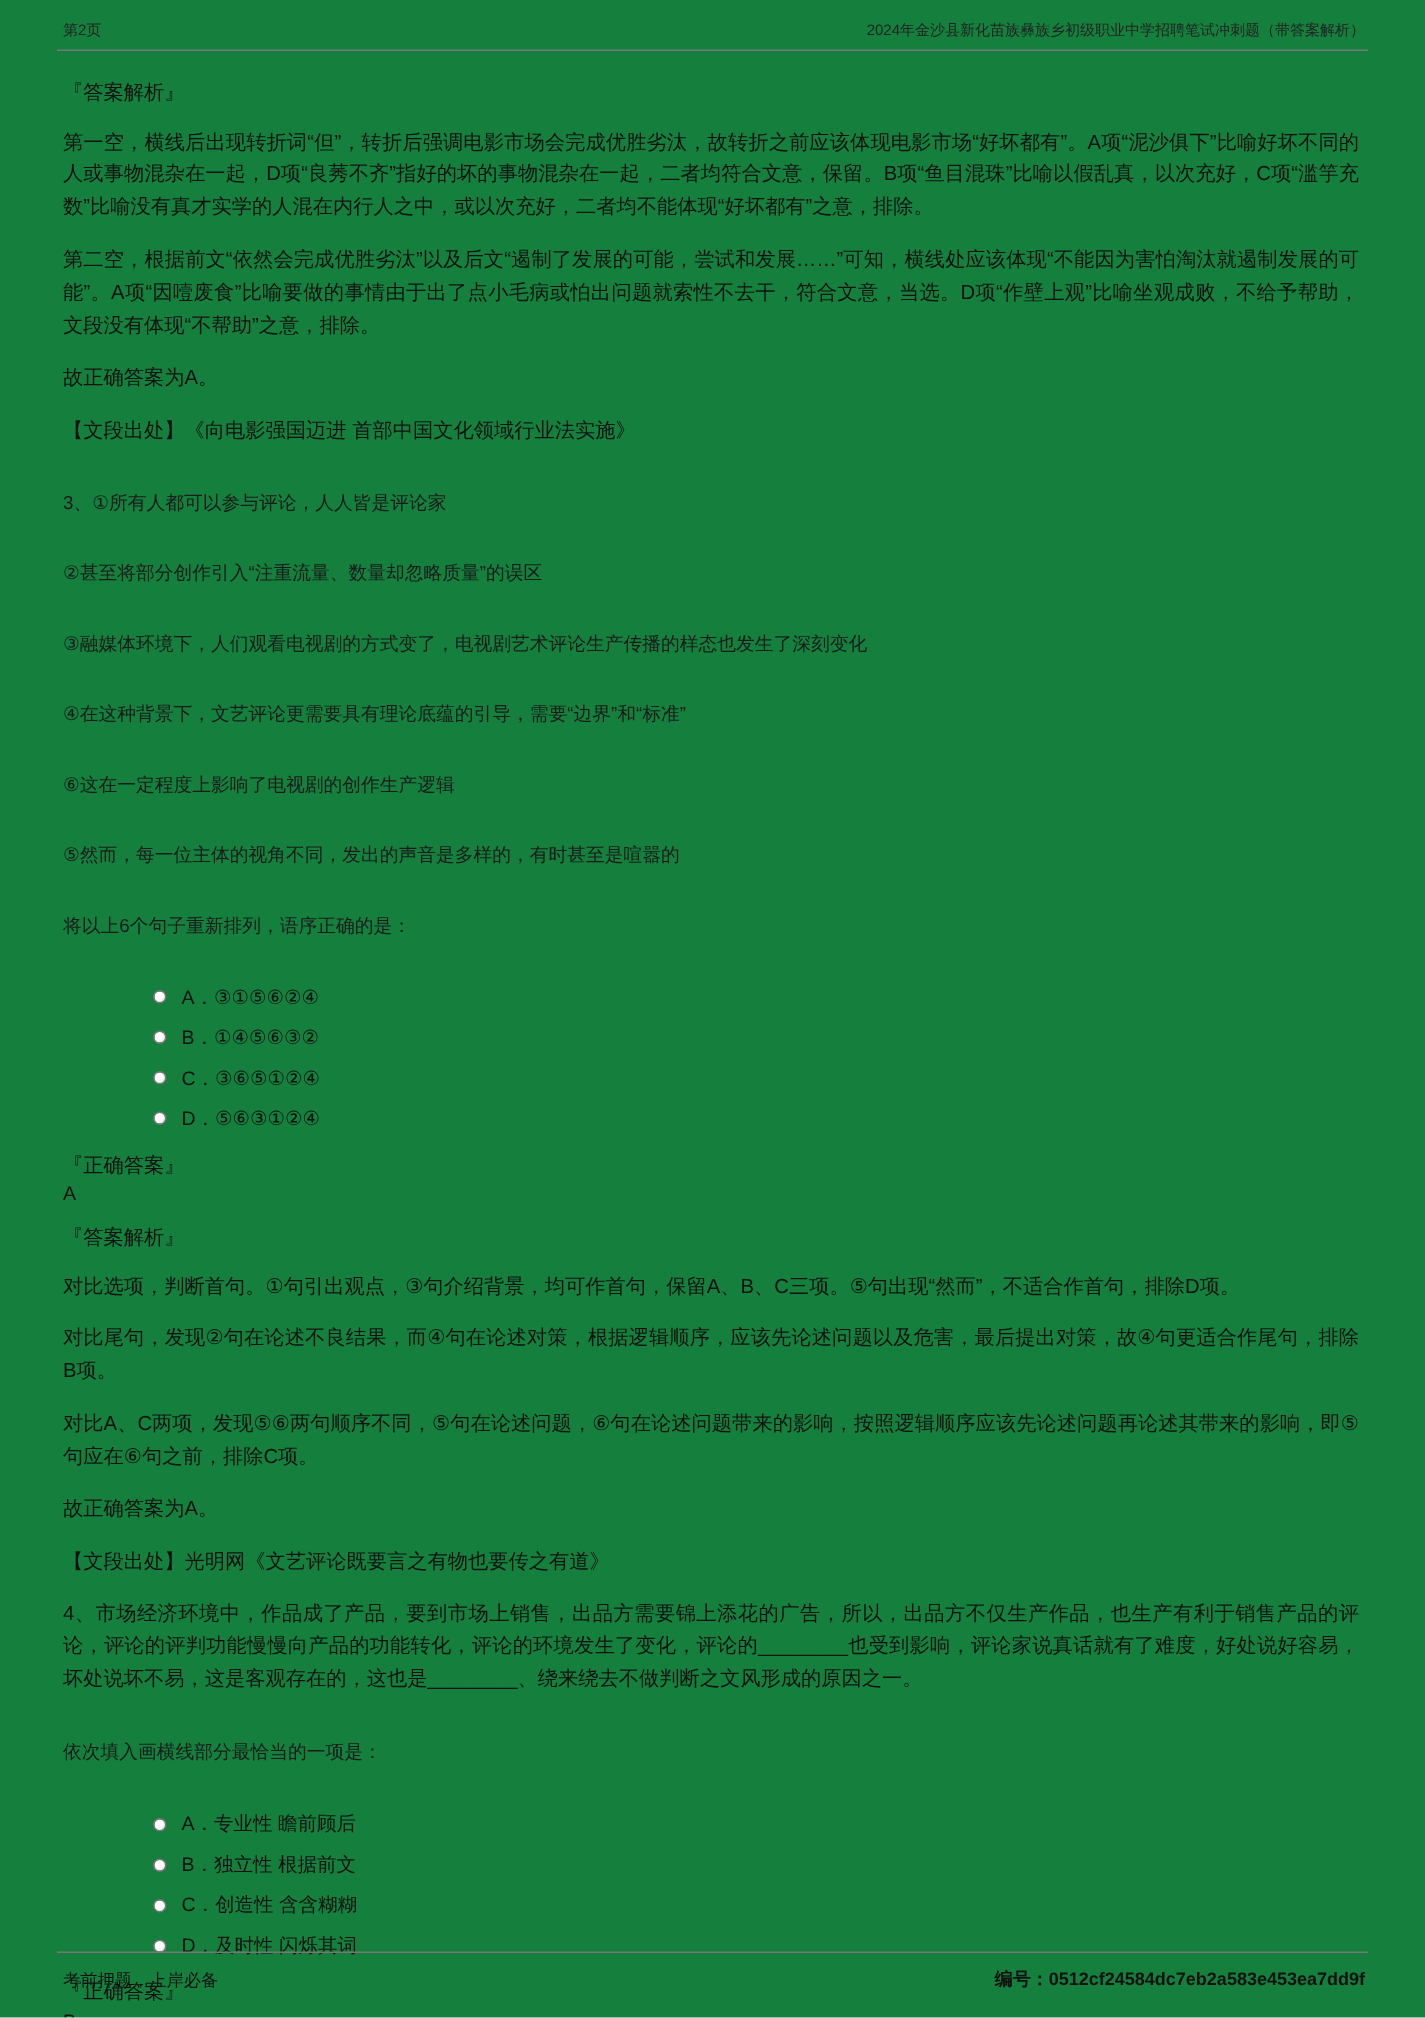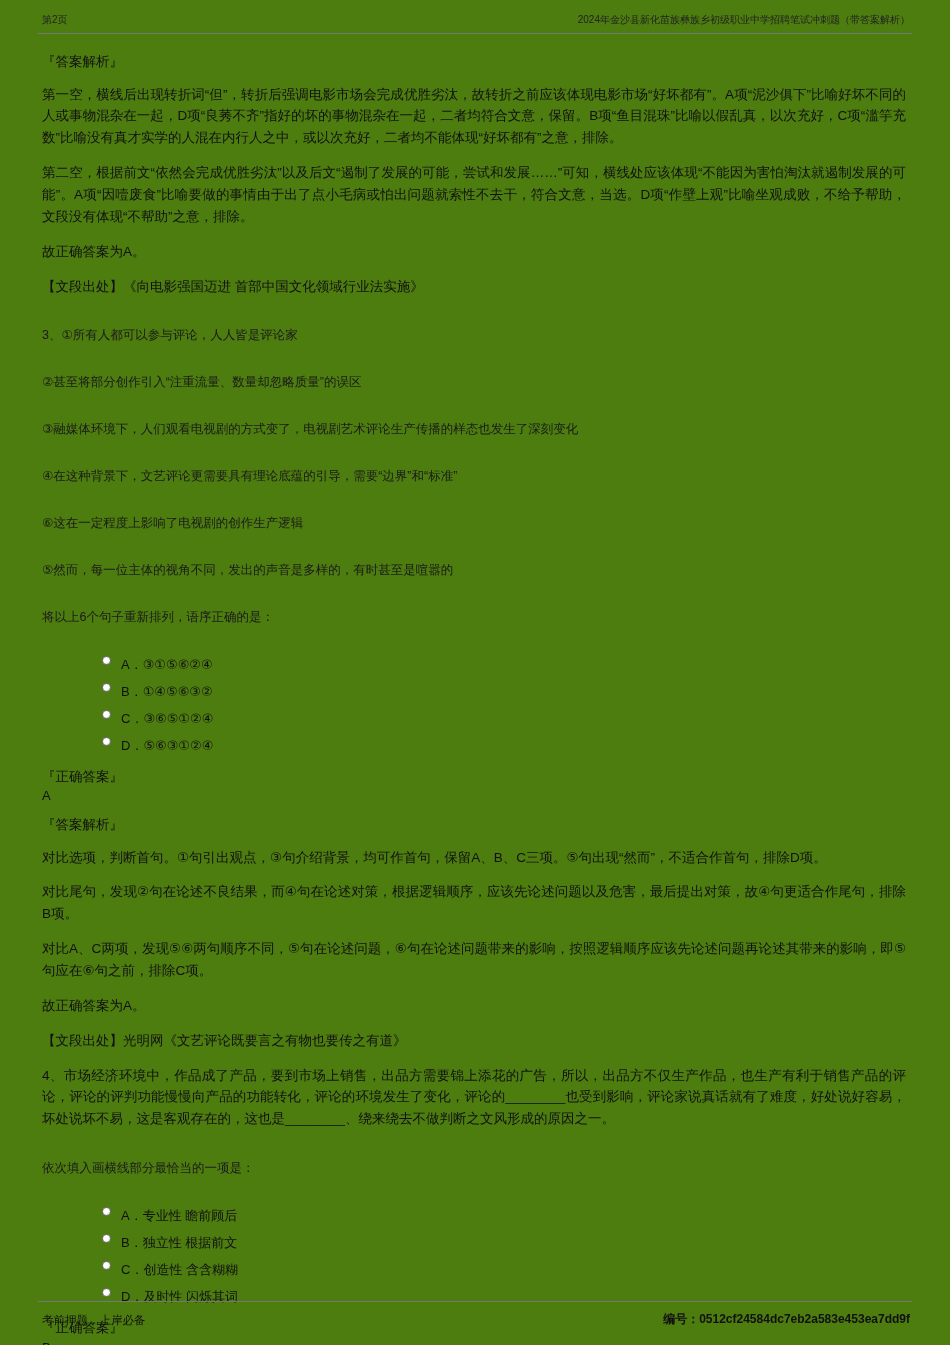--- a/index.html
+++ b/index.html
@@ -1,21 +1,21 @@
 <!DOCTYPE html>
 <html><head>
 <meta charset="utf-8">
 <style>
   * { box-sizing: border-box; }
   html, body { margin: 0; padding: 0; background: #ffffff; }
   .page {
     position: relative;
     width: 950px;
     height: 1345px;
-    background: #4d7c0f;
+    background: #15803d;
     font-family: "Liberation Sans", "DejaVu Sans", sans-serif;
     color: #111;
     overflow: hidden;
   }
   .header {
     position: absolute;
     top: 13px; left: 42px; right: 40px;
     display: flex;
     justify-content: space-between;
     align-items: flex-end;
@@ -34,21 +34,21 @@
   }
   .bracket { font-size: 13.5px; margin: 11px 0 2px; line-height: 1.3; }
   .para {
     font-size: 13.5px;
     line-height: 1.62;
     text-align: justify;
     margin: 13px 0;
   }
   .item { font-size: 12.5px; margin: 30px 0; line-height: 1.35; color: #1a1a1a; }
   .options { margin: 13px 0 13px 60px; }
-  .option { display: flex; align-items: flex-start; margin: 9px 0; }
+  .option { display: flex; align-items: center; margin: 9px 0; }
   .option .radio {
     width: 9px; height: 9px;
     border: 1px solid #767676;
     border-radius: 50%;
     margin-right: 10px;
     flex: 0 0 auto;
     background: radial-gradient(circle at 35% 35%, #ffffff 40%, #d9d9d9 100%);
   }
   .option .optlabel { font-size: 13px; }
   .answer { font-size: 13px; margin: 3px 0; line-height: 1.3; }

